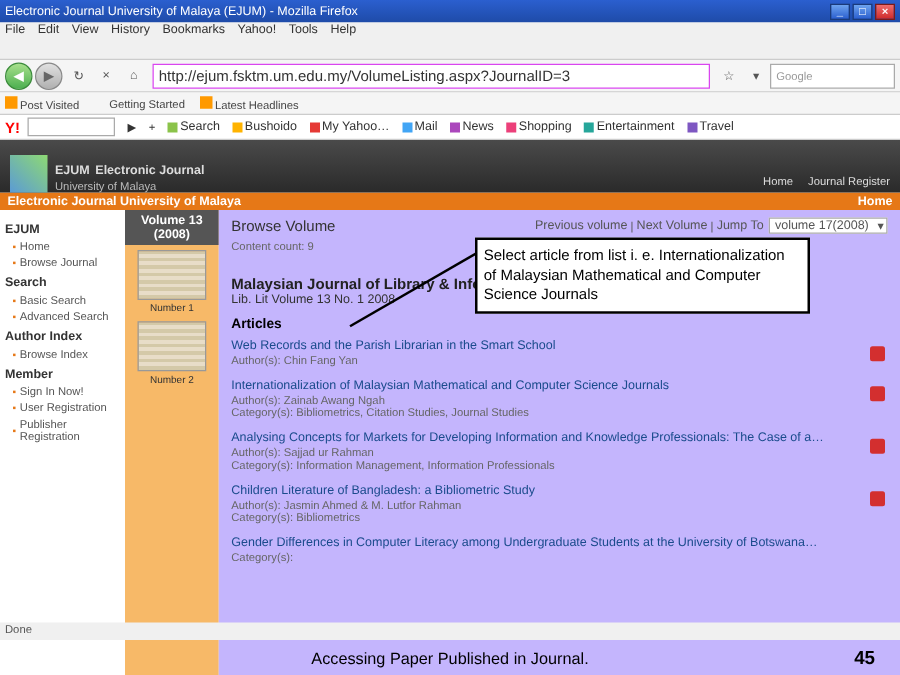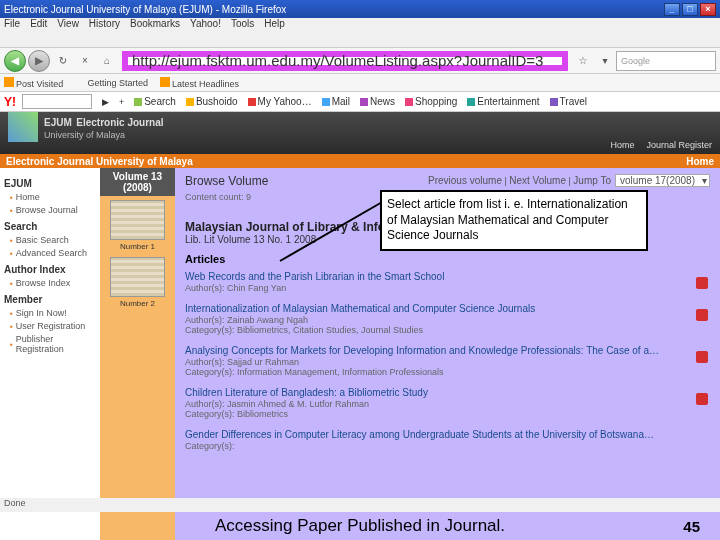--- a/index.html
+++ b/index.html
@@ -7,31 +7,31 @@
   .chrome{background:linear-gradient(#2b5fcf,#1e4ba8);color:#fff;display:flex;align-items:center;height:18px;padding:0 4px}
   .chrome .t{flex:1;font-size:10px}
   .wbtn{width:16px;height:13px;background:linear-gradient(#6da3ef,#2b5fcf);border:1px solid #1a3a7a;margin-left:2px;display:flex;align-items:center;justify-content:center;color:#fff;font-size:9px;font-weight:bold}
   .wbtn.close{background:linear-gradient(#ef6d6d,#cf2b2b);border-color:#7a1a1a}
   .menu{display:flex;background:#f0f0f0;height:30px;padding:0 4px;border-bottom:1px solid #ccc}
   .menu span{margin-right:10px;font-size:10px;color:#333}
   .addr{display:flex;align-items:center;height:26px;background:#f5f5f5;padding:2px 4px;border-bottom:1px solid #ccc}
   .nbtn{width:22px;height:22px;border-radius:11px;background:linear-gradient(#a8e08c,#4caf50);border:1px solid #3a8a3a;display:flex;align-items:center;justify-content:center;color:#fff;font-weight:bold;margin-right:2px}
   .nbtn.gray{background:linear-gradient(#e0e0e0,#b0b0b0);border-color:#888;color:#666}
   .ibtn{width:18px;height:18px;margin:0 2px;display:flex;align-items:center;justify-content:center;color:#555}
-  .urlbar{flex:1;height:20px;border:6px solid #d946ef;background:#fff;padding:0 4px;margin:0 4px;display:flex;align-items:center;font-size:15px;color:#333}
+  .urlbar{flex:1;height:20px;border:1px solid #d946ef;background:#fff;padding:0 4px;margin:0 4px;display:flex;align-items:center;font-size:12px;color:#333}
   .sbar{width:100px;height:20px;border:1px solid #aaa;background:#fff;padding:0 4px;display:flex;align-items:center;font-size:9px;color:#999}
   .bkm{display:flex;align-items:center;height:18px;background:#f5f5f5;padding:0 4px;border-bottom:1px solid #ccc}
   .bkm span{margin-right:12px;font-size:9px;color:#444}
   .bkm .ico{width:10px;height:10px;background:#f90;margin-right:2px;display:inline-block}
   .ytb{display:flex;align-items:center;height:20px;background:#fff;padding:0 4px;border-bottom:1px solid #ccc}
   .ytb .yl{color:red;font-weight:bold;font-size:12px;margin-right:6px}
   .ytb input{height:15px;width:70px;border:1px solid #aaa;font-size:9px}
   .ytb .tl{margin-left:10px;font-size:9px;color:#333;display:flex;align-items:center}
   .ytb .tl .bx{width:8px;height:8px;background:#8bc34a;margin-right:2px}
-  .ejum-hd{height:42px;background:linear-gradient(#4a4a4a,#2a2a2a);display:flex;align-items:flex-start;color:#fff;padding:0 8px;position:relative}
+  .ejum-hd{height:42px;background:linear-gradient(#4a4a4a,#2a2a2a);display:flex;align-items:flex-end;color:#fff;padding:0 8px;position:relative}
   .ejum-hd .logo{width:30px;height:30px;background:linear-gradient(45deg,#5b9bd5,#8ed973);margin-right:6px}
   .ejum-hd .tx1{font-size:16px;font-weight:bold;color:#ddd}
   .ejum-hd .tx2{font-size:9px;color:#bbb}
   .ejum-hd .hlinks{position:absolute;right:8px;bottom:4px;display:flex}
   .ejum-hd .hlinks span{margin-left:12px;font-size:9px;color:#ddd}
   .obar{height:14px;background:#e67817;color:#fff;display:flex;align-items:center;padding:0 6px;font-size:9px;font-weight:bold}
   .obar .r{margin-left:auto}
   .main{display:flex;height:380px}
   .side{width:100px;background:#fff;padding:4px}
   .side .hd{font-weight:bold;font-size:10px;color:#333;margin:6px 0 3px}
@@ -52,21 +52,21 @@
   .jsub{font-size:10px;color:#333;margin-bottom:8px}
   .art-hd{font-size:11px;font-weight:bold;margin-bottom:6px}
   .art{margin-bottom:10px;position:relative}
   .art .at{font-size:10px;color:#1a4b8c;margin-bottom:1px}
   .art .au{font-size:9px;color:#666}
   .art .ca{font-size:9px;color:#666}
   .pdf{position:absolute;right:2px;top:6px;width:12px;height:12px;background:#d32f2f;border-radius:2px}
   .callout{position:absolute;top:190px;left:380px;width:268px;background:#fff;border:2px solid #000;padding:5px;z-index:50;font-size:12px;font-family:Arial;line-height:1.3}
   .pointer{position:absolute;top:260px;left:280px;width:120px;height:2px;background:#000;transform:rotate(-30deg);transform-origin:left;z-index:49}
   .foot{position:absolute;bottom:0;left:0;right:0;height:28px;display:flex;align-items:center}
-  .foot .ftx{flex:1;text-align:center;font-size:17px;font-family:Arial}
+  .foot .ftx{flex:1;text-align:center;font-size:13px;font-family:Arial}
   .foot .pg{position:absolute;right:20px;font-size:15px;font-weight:bold;font-family:Arial}
   .status{position:absolute;bottom:28px;left:0;height:14px;background:#f0f0f0;font-size:9px;padding:0 4px;color:#555;width:100%}
 </style>
 </head>
 <body>
 
 <div class="chrome">
   <span class="t">Electronic Journal University of Malaya (EJUM) - Mozilla Firefox</span>
   <div class="wbtn">_</div>
   <div class="wbtn">□</div>

